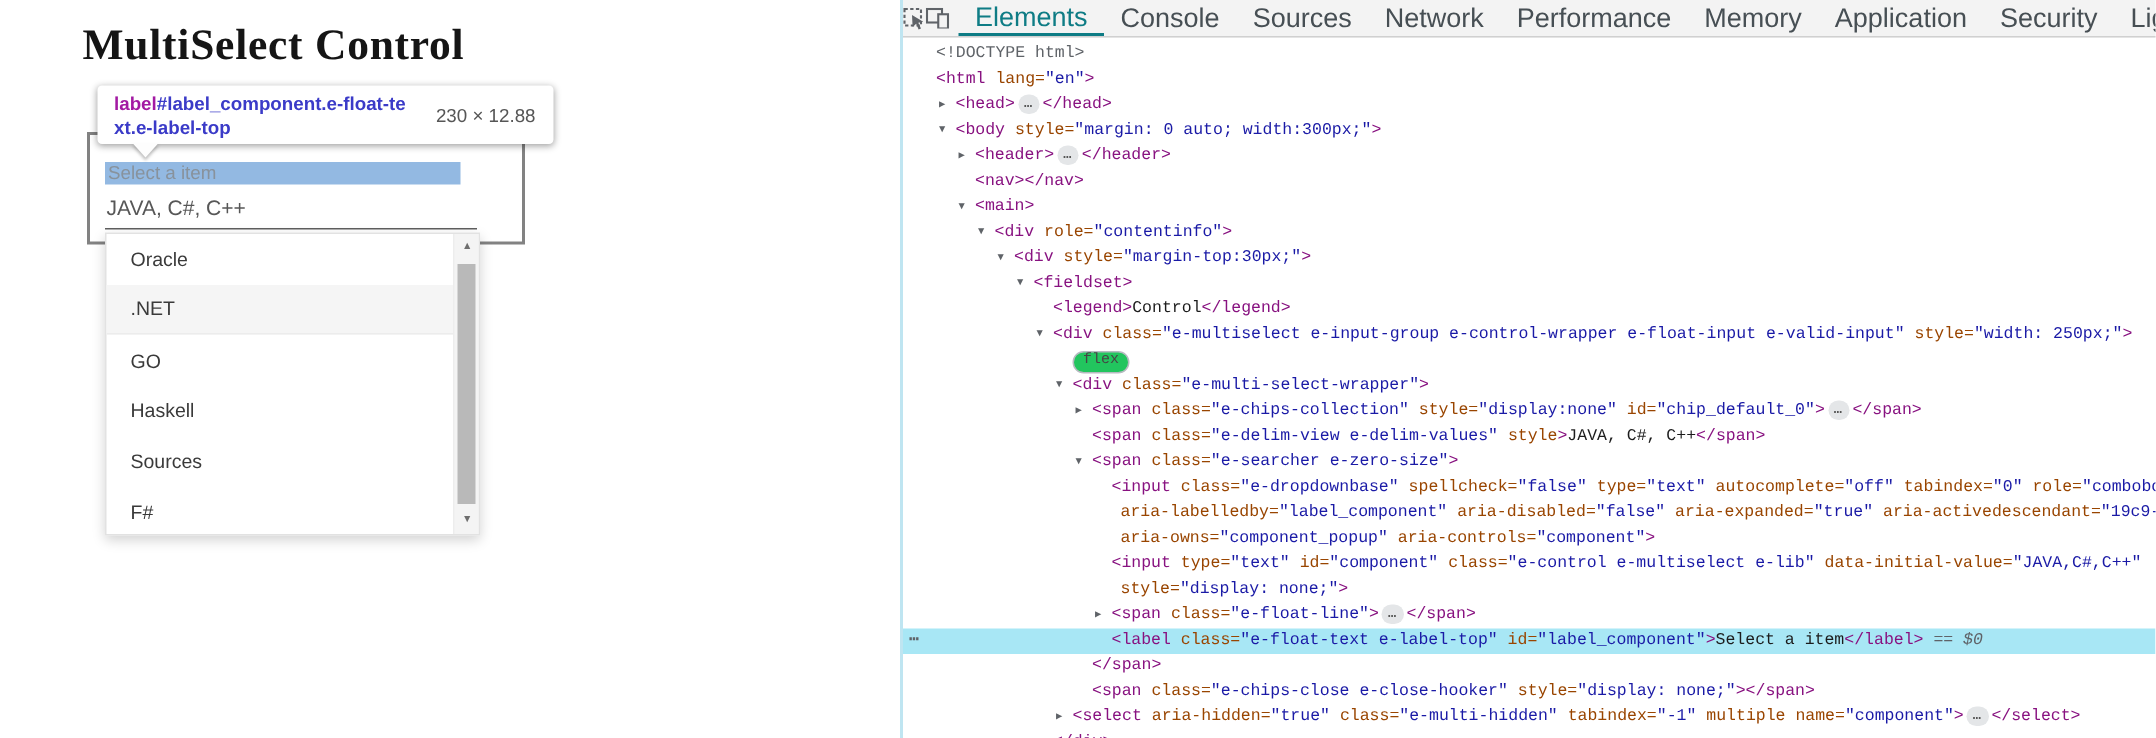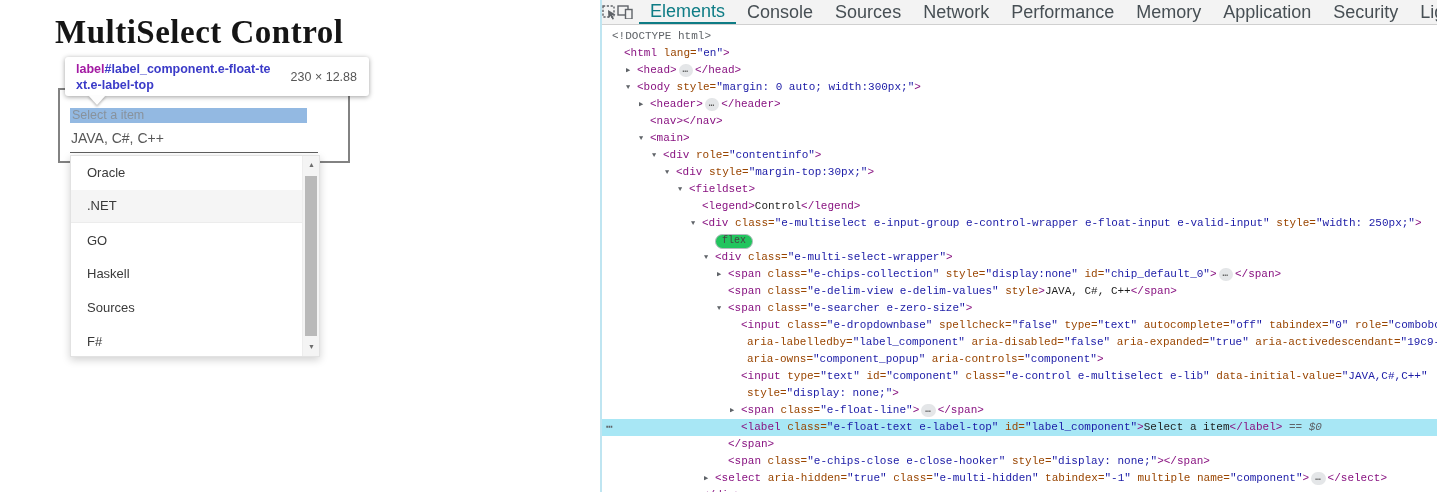--- a/index.html
+++ b/index.html
@@ -2,21 +2,21 @@
 <html><head>
 <meta charset="utf-8">
 <style>
   * { margin:0; padding:0; box-sizing:border-box; }
   html,body { width:1437px; height:492px; overflow:hidden; background:#fff;
               font-family:"Liberation Sans", sans-serif; }
 
   
   .page { position:absolute; left:0; top:0; width:600px; height:492px; background:#fff; }
   .page h1 { position:absolute; left:55px; top:14px; font-family:"Liberation Serif", serif;
-             font-weight:bold; font-size:33px; color:#151515; letter-spacing:.5px; }
+             font-weight:bold; font-size:29px; color:#151515; letter-spacing:.5px; }
 
   .fieldset-box { position:absolute; left:58px; top:88px; width:292px; height:75px;
                   border:2px solid #828282; z-index:1; }
 
   .float-label { position:absolute; left:70px; top:108px; width:237px; height:15px;
                  background:#93b9e2; color:#88929c; font-size:12.5px; line-height:15px;
                  padding-left:2px; z-index:2; white-space:nowrap; overflow:hidden; }
   .delim-value { position:absolute; left:71px; top:130px; font-size:14px; color:#575757;
                  z-index:2; white-space:nowrap; }
   .float-line { position:absolute; left:70px; top:152px; width:248px; height:1px;
@@ -159,21 +159,21 @@
           <span>Recorder</span>
           <span>
             <svg width="11" height="13" viewBox="0 0 11 13">
               <path d="M4 1 h3 M4.7 1 v4 L9.6 11.2 a0.8 0.8 0 0 1 -0.7 1.2 H2.1 a0.8 0.8 0 0 1 -0.7 -1.2 L6.3 5 V1" fill="none" stroke="#5f6368" stroke-width="1.1"></path>
             </svg>
           </span>
         </div>
       </div>
   </div>
   <div class="code-pane">
-      <div class="code-line" style="padding-left: 10px;"><span class="tok-g">&lt;!DOCTYPE html&gt;</span></div>
+      <div class="code-line" style="padding-left: 22px;"><span class="tok-g">&lt;!DOCTYPE html&gt;</span></div>
       <div class="code-line" style="padding-left: 22px;"><span class="tok-t">&lt;html</span><span class="tok-a"> lang=</span><span class="tok-v">"en"</span><span class="tok-t">&gt;</span></div>
       <div class="code-line" style="padding-left: 35px;"><span class="arrow" style="left: 24px;">▶</span><span class="tok-t">&lt;head&gt;</span><span class="pill">…</span><span class="tok-t">&lt;/head&gt;</span></div>
       <div class="code-line" style="padding-left: 35px;"><span class="arrow" style="left: 24px;">▼</span><span class="tok-t">&lt;body</span><span class="tok-a"> style=</span><span class="tok-v">"margin: 0 auto; width:300px;"</span><span class="tok-t">&gt;</span></div>
       <div class="code-line" style="padding-left: 48px;"><span class="arrow" style="left: 37px;">▶</span><span class="tok-t">&lt;header&gt;</span><span class="pill">…</span><span class="tok-t">&lt;/header&gt;</span></div>
       <div class="code-line" style="padding-left: 48px;"><span class="tok-t">&lt;nav&gt;&lt;/nav&gt;</span></div>
       <div class="code-line" style="padding-left: 48px;"><span class="arrow" style="left: 37px;">▼</span><span class="tok-t">&lt;main&gt;</span></div>
       <div class="code-line" style="padding-left: 61px;"><span class="arrow" style="left: 50px;">▼</span><span class="tok-t">&lt;div</span><span class="tok-a"> role=</span><span class="tok-v">"contentinfo"</span><span class="tok-t">&gt;</span></div>
       <div class="code-line" style="padding-left: 74px;"><span class="arrow" style="left: 63px;">▼</span><span class="tok-t">&lt;div</span><span class="tok-a"> style=</span><span class="tok-v">"margin-top:30px;"</span><span class="tok-t">&gt;</span></div>
       <div class="code-line" style="padding-left: 87px;"><span class="arrow" style="left: 76px;">▼</span><span class="tok-t">&lt;fieldset&gt;</span></div>
       <div class="code-line" style="padding-left: 100px;"><span class="tok-t">&lt;legend&gt;</span><span class="tok-b">Control</span><span class="tok-t">&lt;/legend&gt;</span></div>

